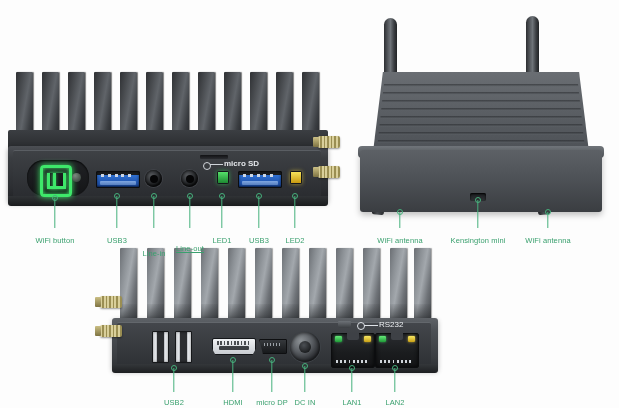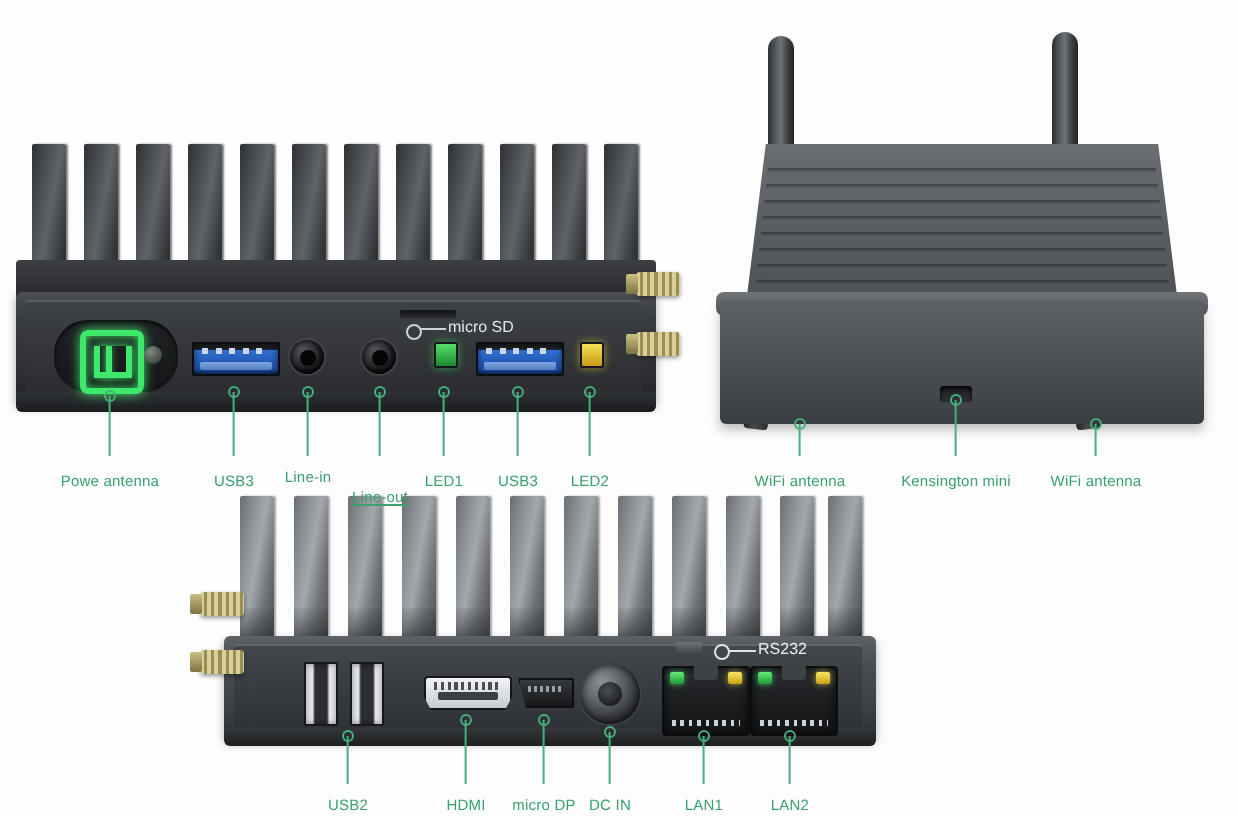--- a/index.html
+++ b/index.html
@@ -75,21 +75,21 @@
   .led.green{background:linear-gradient(180deg,#55e06a,#1d8a32);box-shadow:0 0 4px rgba(60,220,100,.6);}
   .led.amber{background:linear-gradient(180deg,#f5e25a,#c99a10);box-shadow:0 0 4px rgba(240,210,60,.6);}
 
   
   .sd-slot{position:absolute;left:200px;top:155px;width:28px;height:4px;
        background:linear-gradient(180deg,#111214,#2a2c30);border-radius:1px;}
   .sd-mark{position:absolute;left:203px;top:159px;width:80px;height:10px;}
   .sd-mark .circ{position:absolute;left:0;top:2.6px;width:6px;height:6px;border-radius:50%;
        border:1.6px solid #cfd3d8;}
   .sd-mark .line{position:absolute;left:7px;top:5px;width:13px;height:1.4px;background:#cfd3d8;}
-  .sd-mark .txt{position:absolute;left:21px;top:0;font-size:8px;color:#e3e6ea;}
+  .sd-mark .txt{position:absolute;left:21px;top:0;font-size:8px;color:#e3e6ea;font-weight:bold;}
 
   
   .sma{position:absolute;width:22px;height:12px;border-radius:2px;
        background:repeating-linear-gradient(90deg,#d9cf9a 0 2px,#9a8e52 2px 3.6px);
        box-shadow:0 1px 2px rgba(0,0,0,.4);}
   .sma::before{content:"";position:absolute;left:-5px;top:1px;width:6px;height:10px;
        background:linear-gradient(180deg,#cbbf84,#7e7342);border-radius:1px;}
 
   
   #rear{left:358px;top:10px;width:252px;height:215px;}
@@ -321,27 +321,27 @@
   <div class="rs-mark" style="left:338px;top:320px">
     <div class="conn"></div>
     <div class="circ"></div>
     <div class="line"></div>
     <div class="txt">RS232</div>
   </div>
 
   <div id="callout-layer">
       <div class="leader" style="left: 55px; top: 198px; height: 30px;"></div>
       <div class="leaddot" style="left: 55px; top: 198px;"></div>
-      <div class="callout" style="left: 55px; top: 236px;">Powe antenna</div>
+      <div class="callout" style="left: 55px; top: 236px;">WiFi button</div>
       <div class="leader" style="left: 117px; top: 196px; height: 32px;"></div>
       <div class="leaddot" style="left: 117px; top: 196px;"></div>
       <div class="callout" style="left: 117px; top: 236px;">USB3</div>
       <div class="leader" style="left: 154px; top: 196px; height: 32px;"></div>
       <div class="leaddot" style="left: 154px; top: 196px;"></div>
-      <div class="callout" style="left: 154px; top: 234px;">Line-in</div>
+      <div class="callout" style="left: 154px; top: 249px;">Line-in</div>
       <div class="leader" style="left: 190px; top: 196px; height: 32px;"></div>
       <div class="leaddot" style="left: 190px; top: 196px;"></div>
       <div class="callout" style="left: 190px; top: 244px; text-decoration: underline;">Line-out</div>
       <div class="leader" style="left: 222px; top: 196px; height: 32px;"></div>
       <div class="leaddot" style="left: 222px; top: 196px;"></div>
       <div class="callout" style="left: 222px; top: 236px;">LED1</div>
       <div class="leader" style="left: 259px; top: 196px; height: 32px;"></div>
       <div class="leaddot" style="left: 259px; top: 196px;"></div>
       <div class="callout" style="left: 259px; top: 236px;">USB3</div>
       <div class="leader" style="left: 295px; top: 196px; height: 32px;"></div>

